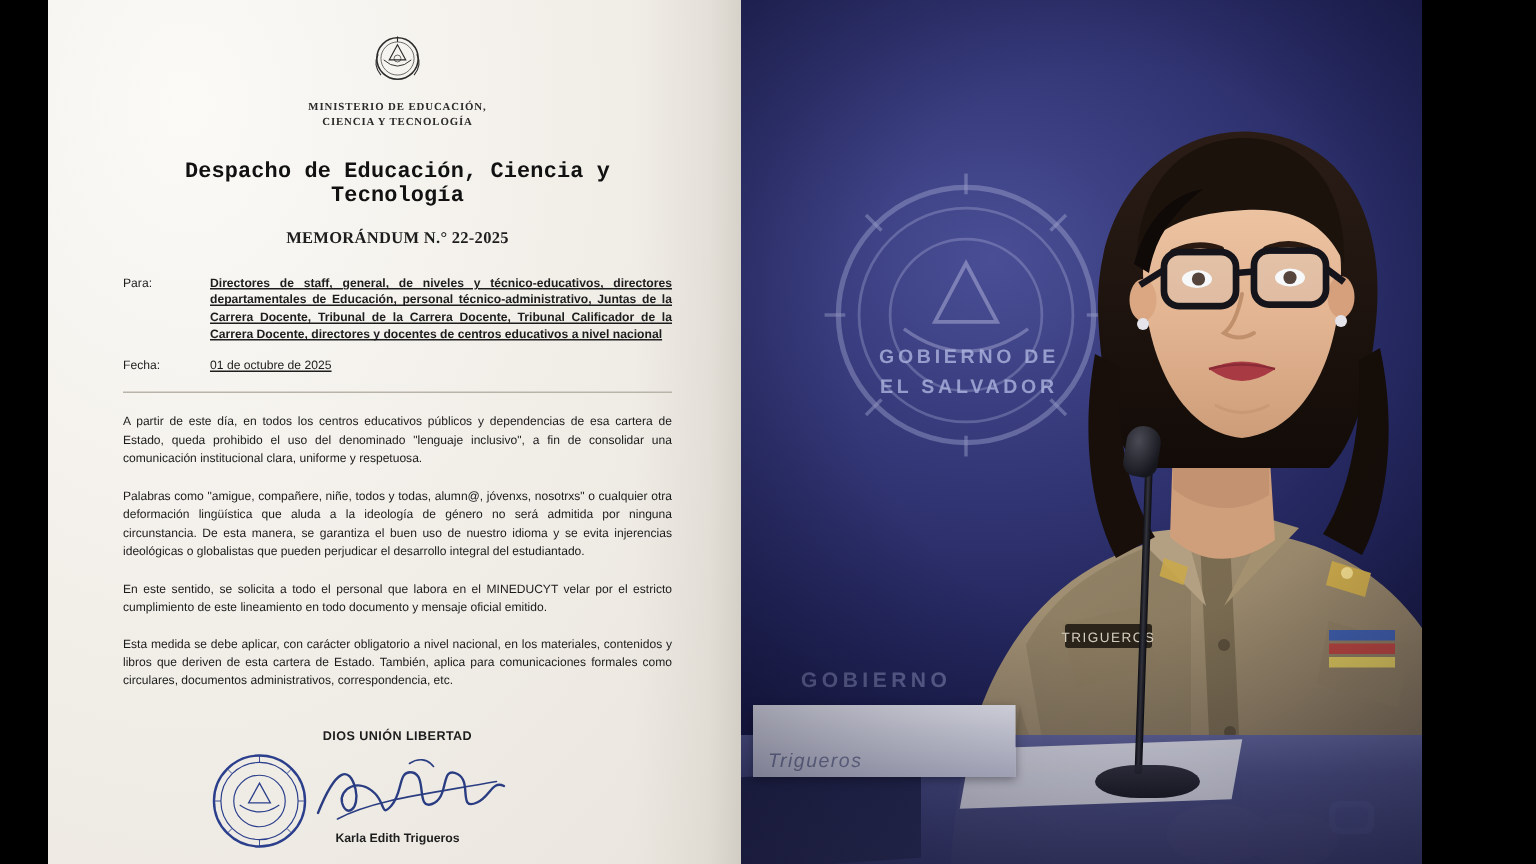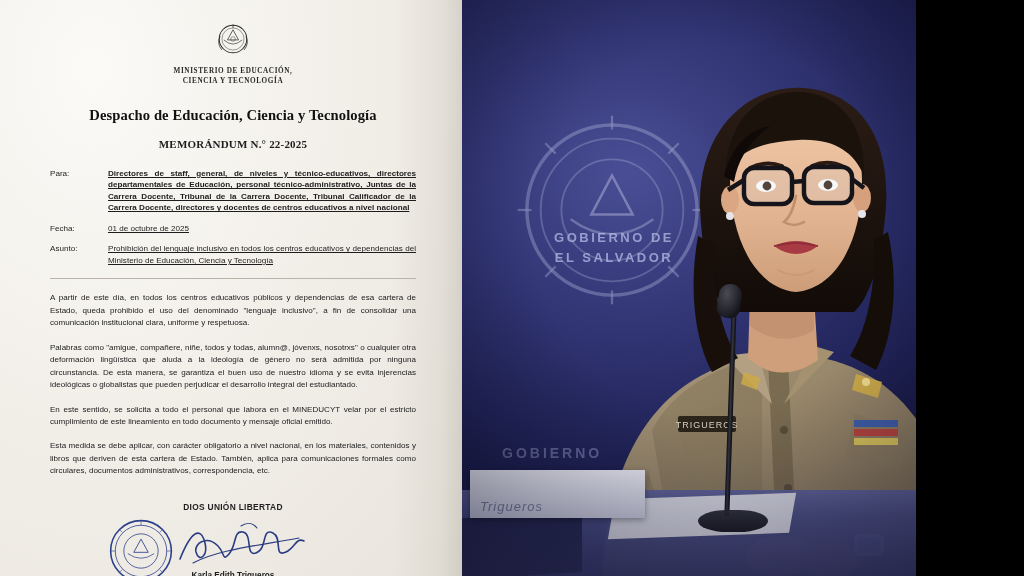--- a/index.html
+++ b/index.html
@@ -6,20 +6,21 @@
     margin: 0;
     padding: 0;
     background: #000;
   }
   .stage {
     position: relative;
     width: 916px;
     height: 576px;
     overflow: hidden;
     font-family: "Liberation Sans", sans-serif;
+    margin-left: 32px;
   }
 
   
   .doc-pane {
     position: absolute;
     left: 0; top: 0;
     width: 462px; height: 576px;
     background: #f3f1ec;
     overflow: hidden;
   }
@@ -55,21 +56,21 @@
     line-height: 1.45;
     color: #2a2a2a;
     font-family: "Liberation Serif", serif;
     font-weight: 700;
     margin-bottom: 20px;
   }
   .doc-title {
     text-align: center;
     font-size: 14.6px;
     font-weight: 700;
-    font-family: Liberation Serif, serif;
+    font-family: Liberation Mono, monospace;
     color: #111;
     letter-spacing: 0.1px;
     margin-bottom: 14px;
   }
   .memo-num {
     text-align: center;
     font-size: 11px;
     font-weight: 700;
     font-family: "Liberation Serif", serif;
     margin-bottom: 18px;
@@ -301,24 +302,20 @@
       <div class="field-row">
         <div class="field-label">Para:</div>
         <div class="field-value bold">Directores de staff, general, de niveles y técnico-educativos, directores departamentales de Educación, personal técnico-administrativo, Juntas de la Carrera Docente, Tribunal de la Carrera Docente, Tribunal Calificador de la Carrera Docente, directores y docentes de centros educativos a nivel nacional</div>
       </div>
 
       <div class="field-row">
         <div class="field-label">Fecha:</div>
         <div class="field-value">01 de octubre de 2025</div>
       </div>
 
-      <div class="field-row">
-        <div class="field-label">Asunto:</div>
-        <div class="field-value">Prohibición del lenguaje inclusivo en todos los centros educativos y dependencias del Ministerio de Educación, Ciencia y Tecnología</div>
-      </div>
 
       <hr class="rule">
 
       <p class="para">A partir de este día, en todos los centros educativos públicos y dependencias de esa cartera de Estado, queda prohibido el uso del denominado "lenguaje inclusivo", a fin de consolidar una comunicación institucional clara, uniforme y respetuosa.</p>
       <p class="para">Palabras como "amigue, compañere, niñe, todos y todas, alumn@, jóvenxs, nosotrxs" o cualquier otra deformación lingüística que aluda a la ideología de género no será admitida por ninguna circunstancia. De esta manera, se garantiza el buen uso de nuestro idioma y se evita injerencias ideológicas o globalistas que pueden perjudicar el desarrollo integral del estudiantado.</p>
       <p class="para">En este sentido, se solicita a todo el personal que labora en el MINEDUCYT velar por el estricto cumplimiento de este lineamiento en todo documento y mensaje oficial emitido.</p>
       <p class="para">Esta medida se debe aplicar, con carácter obligatorio a nivel nacional, en los materiales, contenidos y libros que deriven de esta cartera de Estado. También, aplica para comunicaciones formales como circulares, documentos administrativos, correspondencia, etc.</p>
 
       <div class="closing">DIOS UNIÓN LIBERTAD</div>
 

